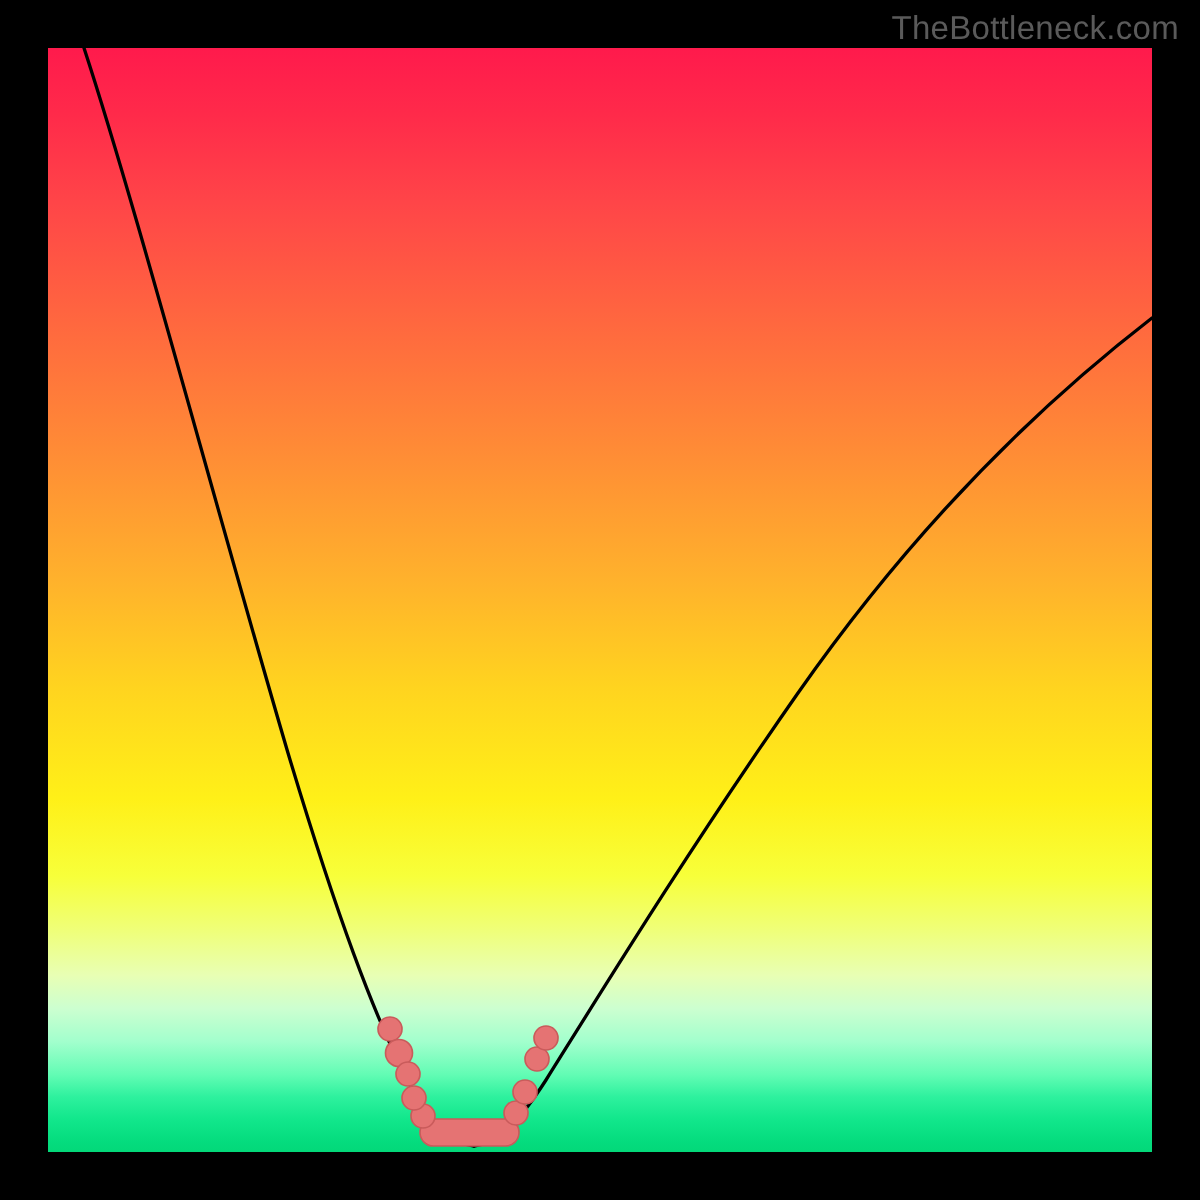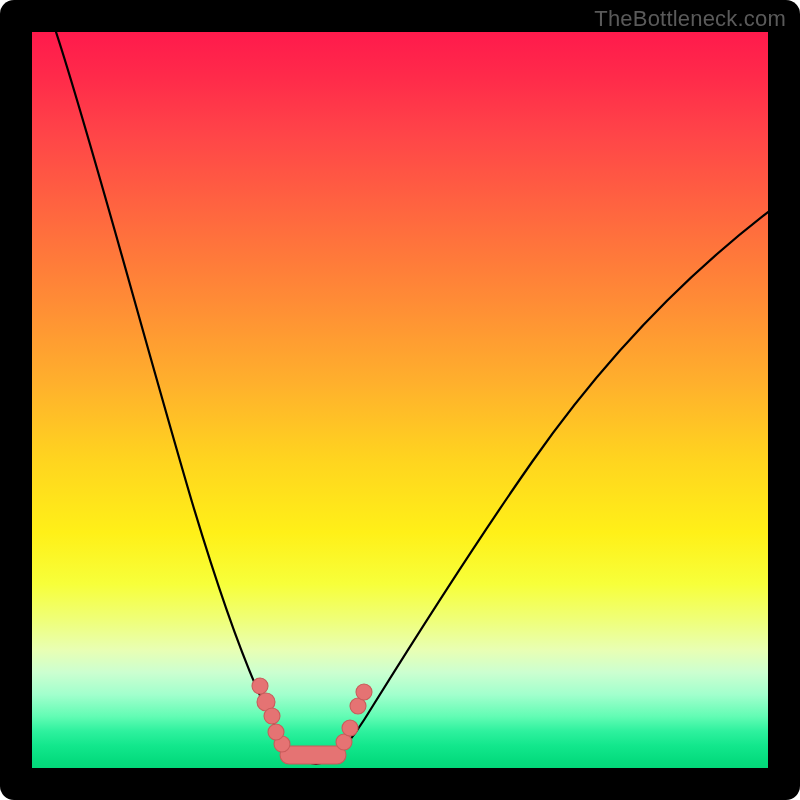--- a/index.html
+++ b/index.html
@@ -11,21 +11,20 @@
     background: #fff;
     font-family: Arial, sans-serif;
   }
   .frame {
     position: absolute;
     left: 0;
     top: 0;
     width: 800px;
     height: 800px;
     background: #000;
-    border-radius: 14px;
   }
   .plot {
     position: absolute;
     left: 32px;
     top: 32px;
     width: 736px;
     height: 736px;
     background: linear-gradient(to bottom,
       #ff1a4c 0%,
       #ff2a4a 6%,

